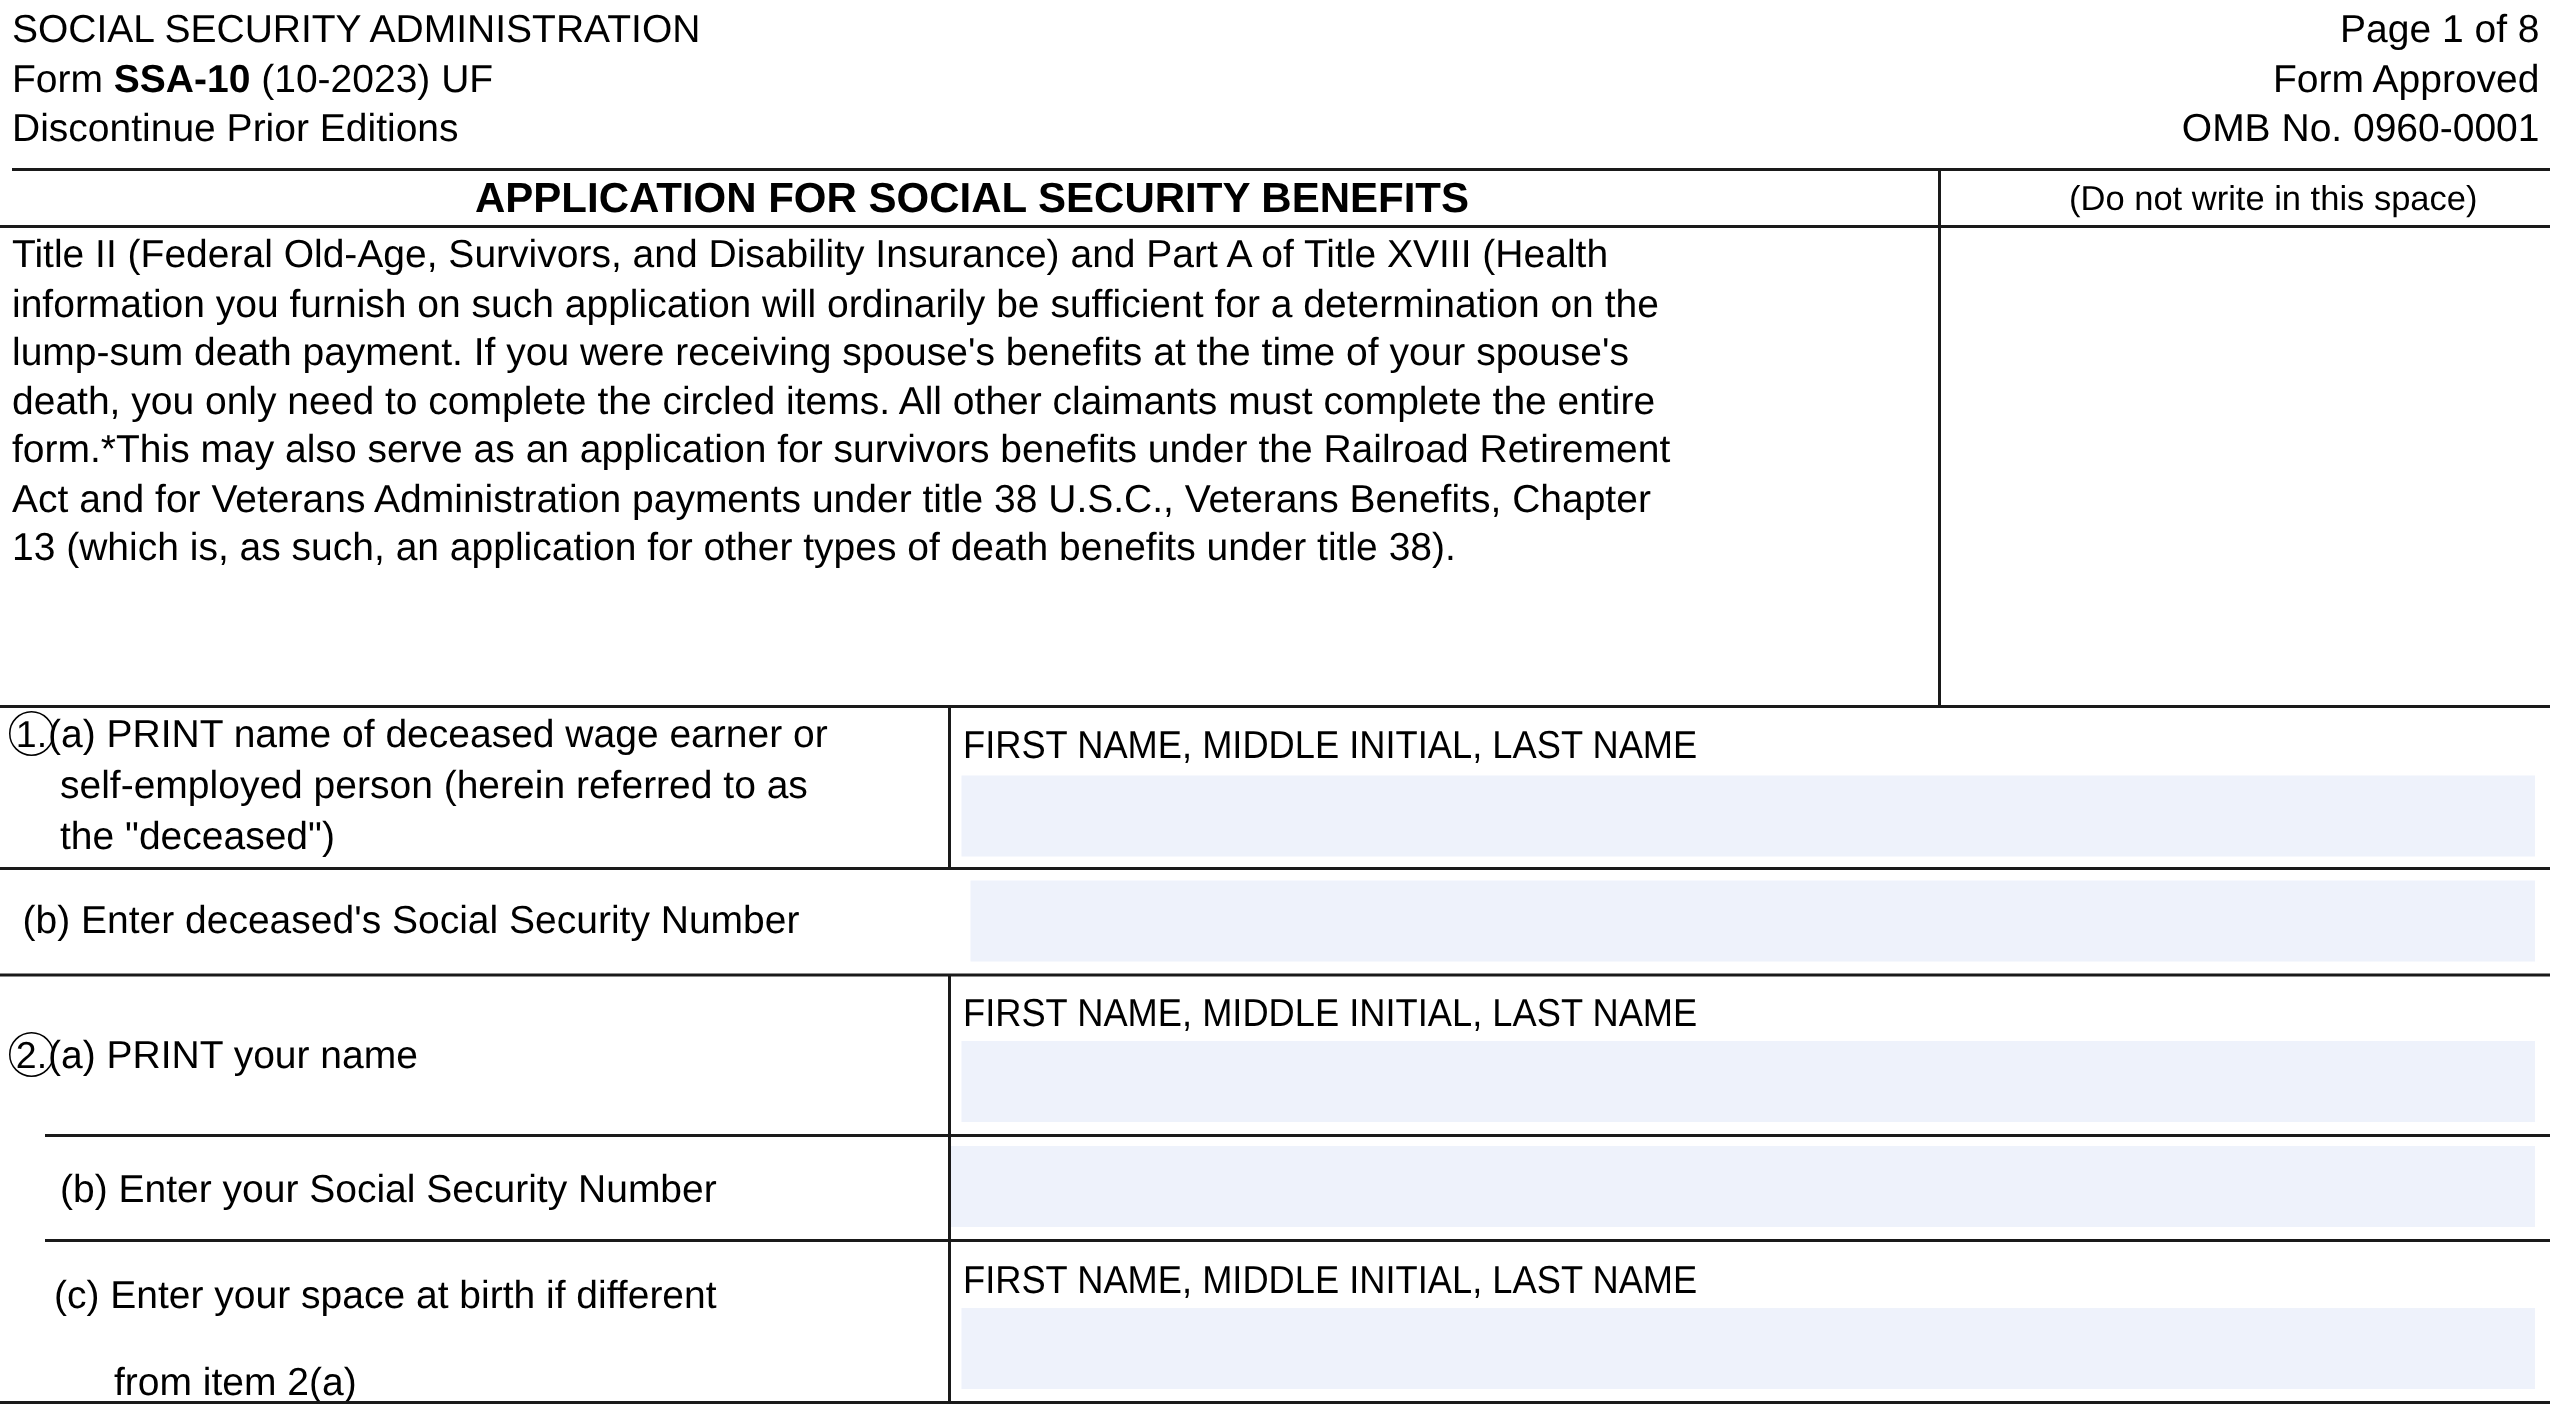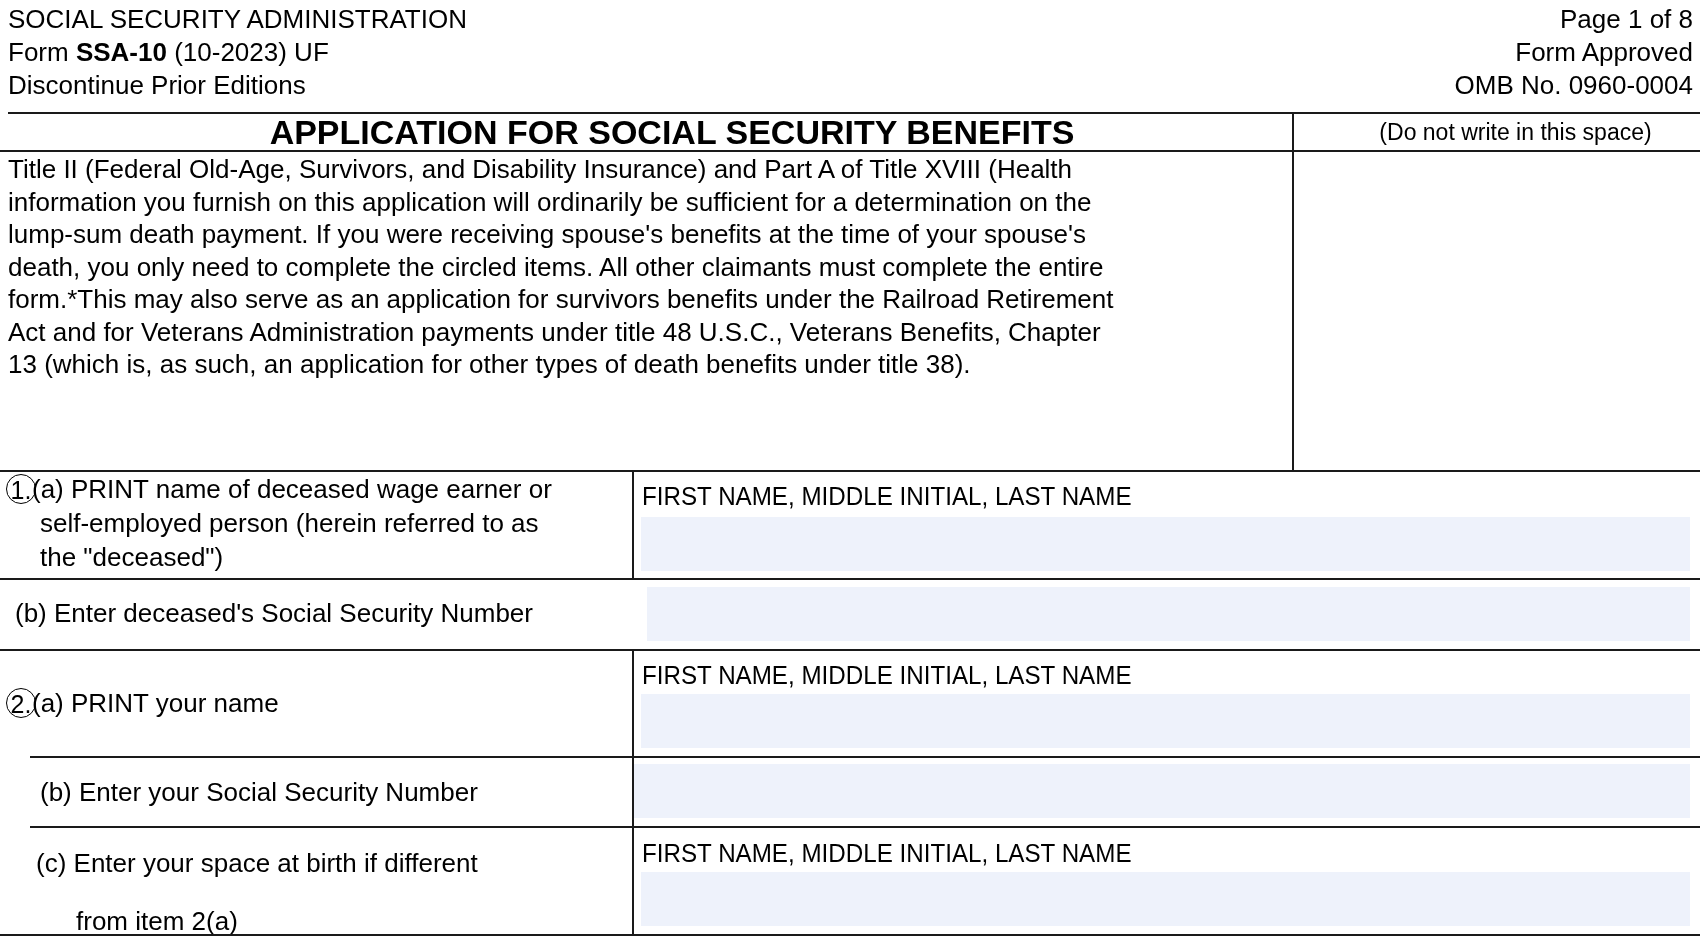--- a/index.html
+++ b/index.html
@@ -5,21 +5,21 @@
     html, body { margin: 0; padding: 0; background: #ffffff; }
     body {
       width: 1700px; height: 936px; position: relative; overflow: hidden;
       font-family: "Liberation Sans", sans-serif; color: #000; font-size: 26px;
     }
     .hdr-line { position: absolute; left: 8px; font-size: 26px; line-height: 33px; white-space: nowrap; }
     .hdr-right { position: absolute; right: 7px; text-align: right; font-size: 26px; line-height: 33px; white-space: nowrap; }
     .rule { position: absolute; height: 2px; background: #1a1a1a; }
     .vrule { position: absolute; width: 2px; background: #1a1a1a; }
     .title { position: absolute; left: 0; width: 1296px; top: 114px; height: 20px; text-align: center;
-             font-weight: bold; font-size: 34px; line-height: 36px; padding-left: 24px; }
+             font-weight: bold; font-size: 28px; line-height: 36px; }
     .noWrite { position: absolute; left: 1294px; width: 443px; top: 114px; height: 36px; text-align: center;
                font-size: 23px; line-height: 36px; }
     .para { position: absolute; left: 8px; top: 153px; width: 1280px; font-size: 26px; line-height: 32.5px; }
     .para div { white-space: nowrap; }
     .label { position: absolute; font-size: 26px; line-height: 33px; white-space: nowrap; }
     .hint { position: absolute; font-size: 26px; line-height: 33px; white-space: nowrap; transform: scaleX(0.93); transform-origin: left top; }
     .field {
       position: absolute; background: #eef2fb; border: none; outline: none; padding: 0 8px;
       font-family: "Liberation Sans", sans-serif; font-size: 24px; color: #000; box-sizing: border-box;
     }
@@ -31,36 +31,36 @@
   </style>
 </head>
 <body>
 
 <div class="hdr-line" style="top:3px">SOCIAL SECURITY ADMINISTRATION</div>
 <div class="hdr-line" style="top:36px"><span>Form </span><b>SSA-10</b><span> (10-2023) UF</span></div>
 <div class="hdr-line" style="top:69px">Discontinue Prior Editions</div>
 
 <div class="hdr-right" style="top:3px">Page 1 of 8</div>
 <div class="hdr-right" style="top:36px">Form Approved</div>
-<div class="hdr-right" style="top:69px">OMB No. 0960-0004</div>
+<div class="hdr-right" style="top:69px">OMB No. 0960-0001</div>
 
 <div class="rule" style="left:8px; width:1692px; top:112px;"></div>
 
 <div class="title">APPLICATION FOR SOCIAL SECURITY BENEFITS</div>
 <div class="noWrite">(Do not write in this space)</div>
 <div class="vrule" style="left:1292px; top:113px; height:358px;"></div>
 <div class="rule" style="left:0; width:1700px; top:150px;"></div>
 
 <div class="para">
   <div>Title II (Federal Old-Age, Survivors, and Disability Insurance) and Part A of Title XVIII (Health</div>
-  <div>information you furnish on this application will ordinarily be sufficient for a determination on the</div>
+  <div>information you furnish on such application will ordinarily be sufficient for a determination on the</div>
   <div>lump-sum death payment. If you were receiving spouse's benefits at the time of your spouse's</div>
   <div>death, you only need to complete the circled items.  All other claimants must complete the entire</div>
   <div>form.*This may also serve as an application for survivors benefits under the Railroad Retirement</div>
-  <div>Act and for Veterans Administration payments under title 48 U.S.C., Veterans Benefits, Chapter</div>
+  <div>Act and for Veterans Administration payments under title 38 U.S.C., Veterans Benefits, Chapter</div>
   <div>13 (which is, as such, an application for other types of death benefits under title 38).</div>
 </div>
 
 <div class="rule" style="left:0; width:1700px; top:470px;"></div>
 
 <div class="label" style="left:6px; top:473px;">
   <span class="circ">1.</span><span>(a) PRINT name of deceased wage earner or</span>
 </div>
 <div class="label" style="left:40px; top:507px;">self-employed person (herein referred to as</div>
 <div class="label" style="left:40px; top:541px;">the "deceased")</div>

